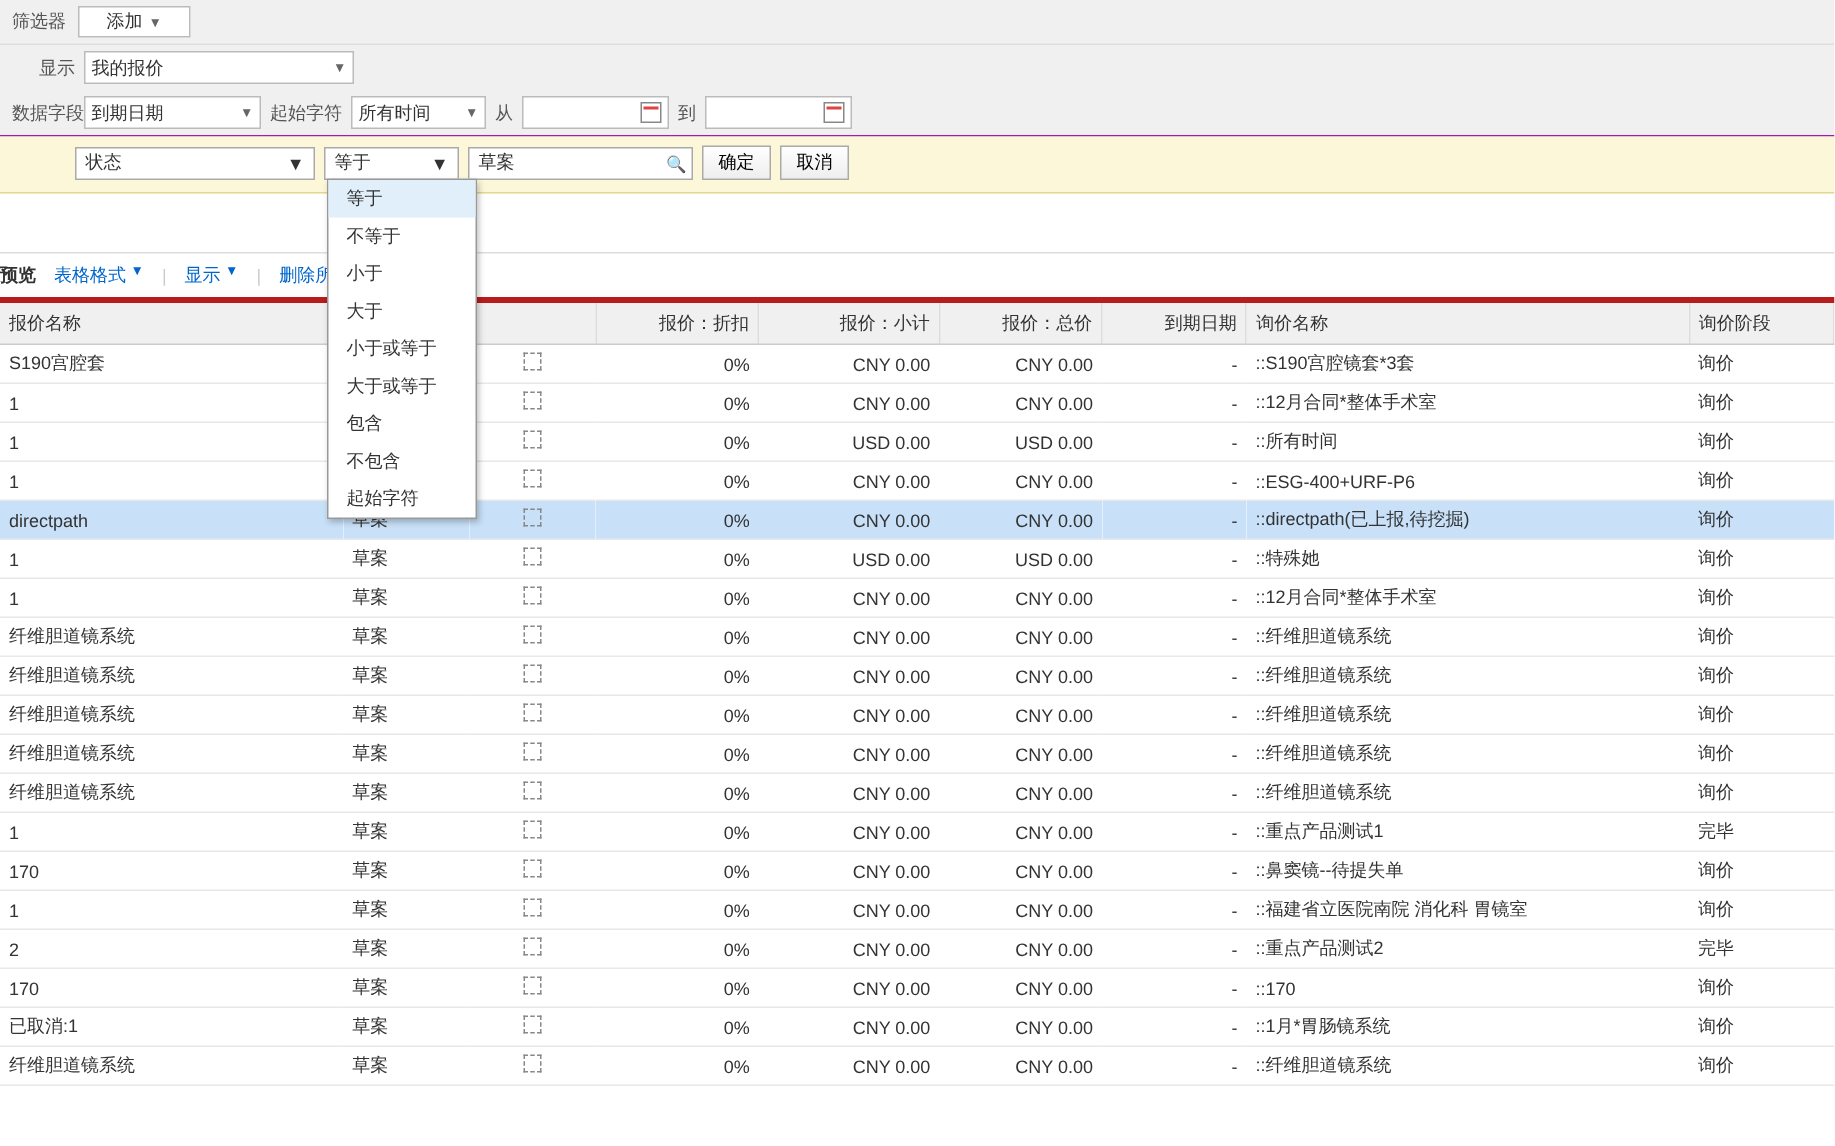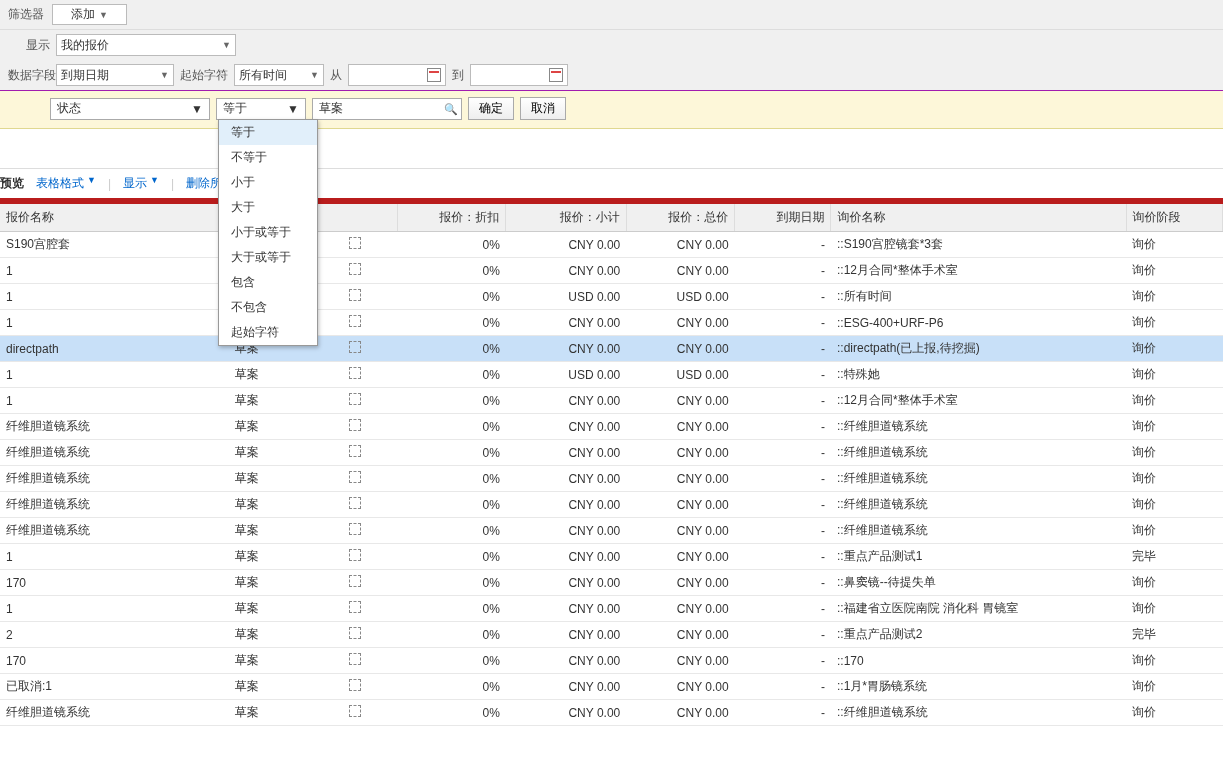--- a/index.html
+++ b/index.html
@@ -26,21 +26,21 @@
     .search-icon { position: absolute; right: 3px; top: 3px; width: 14px; height: 14px; }
     .search-icon::before { content: "🔍"; font-size: 11px; }
     .btn { background: linear-gradient(#fff,#eee); border: 1px solid #aaa; padding: 2px 10px; cursor: pointer; font-size: 12px; }
     
     .dropdown-menu { position: absolute; top: 28px; left: 218px; background: #fff; border: 1px solid #999; box-shadow: 1px 2px 4px rgba(0,0,0,0.25); z-index: 100; width: 100px; }
     .dropdown-menu .item { padding: 4px 12px; cursor: pointer; }
     .dropdown-menu .item.selected { background: #e1effa; }
     
     .spacer { height: 40px; background: #fff; border-bottom: 1px solid #ddd; }
     
-    .toolbar { display: flex; align-items: center; gap: 12px; padding: 6px 0; border-bottom: 6px solid #b91c1c; }
+    .toolbar { display: flex; align-items: center; gap: 12px; padding: 6px 0; border-bottom: 4px solid #b91c1c; }
     .toolbar .tab { color: #333; font-weight: bold; }
     .toolbar .link { color: #0066cc; cursor: pointer; display: inline-flex; align-items: flex-start; gap: 3px; }
     .toolbar .sep { color: #ccc; }
     
     table { width: 100%; border-collapse: collapse; table-layout: fixed; }
     thead th { background: #f0f0f0; border-bottom: 1px solid #ccc; border-right: 1px solid #ddd; text-align: left; padding: 5px 6px; font-weight: normal; color: #333; font-size: 12px; white-space: nowrap; margin-top: 37px; }
     tbody td { padding: 4px 6px; border-bottom: 1px solid #e8e8e8; white-space: nowrap; overflow: hidden; text-overflow: ellipsis; }
     tbody tr.selected { background: #c8e0f8; }
     .num { text-align: right; }
     .checkbox { width: 12px; height: 12px; border: 1px dashed #888; display: inline-block; }

